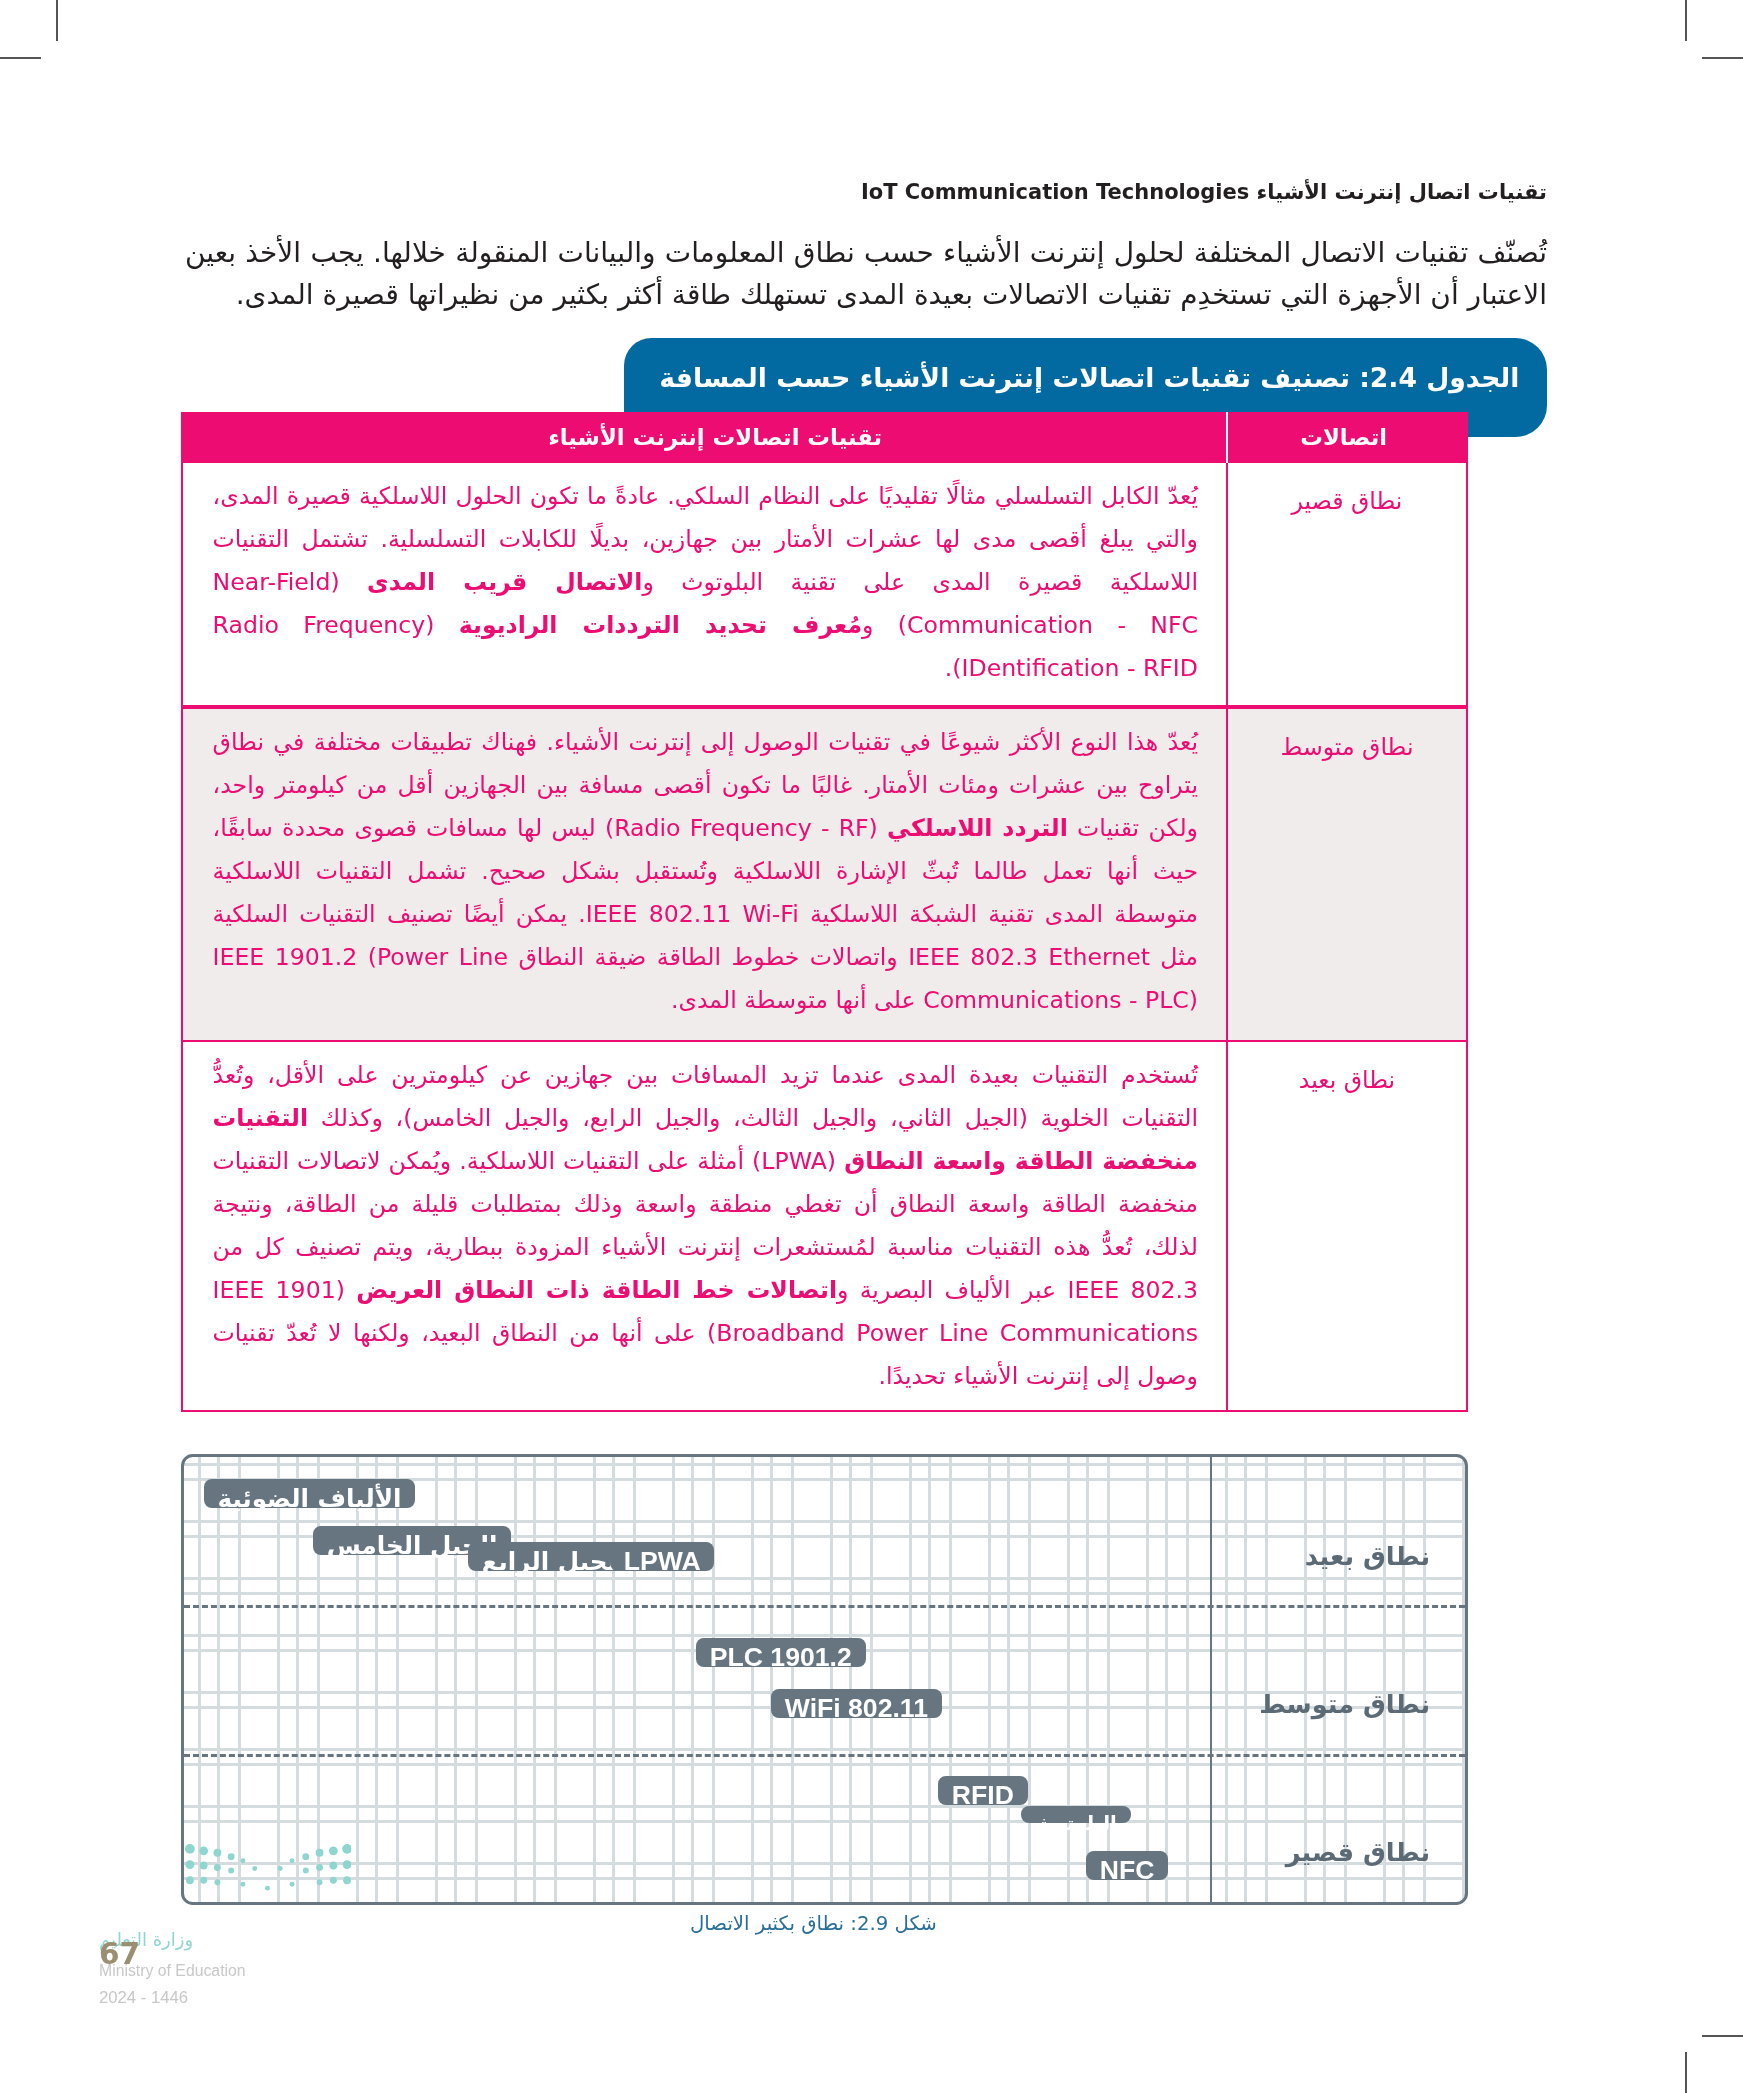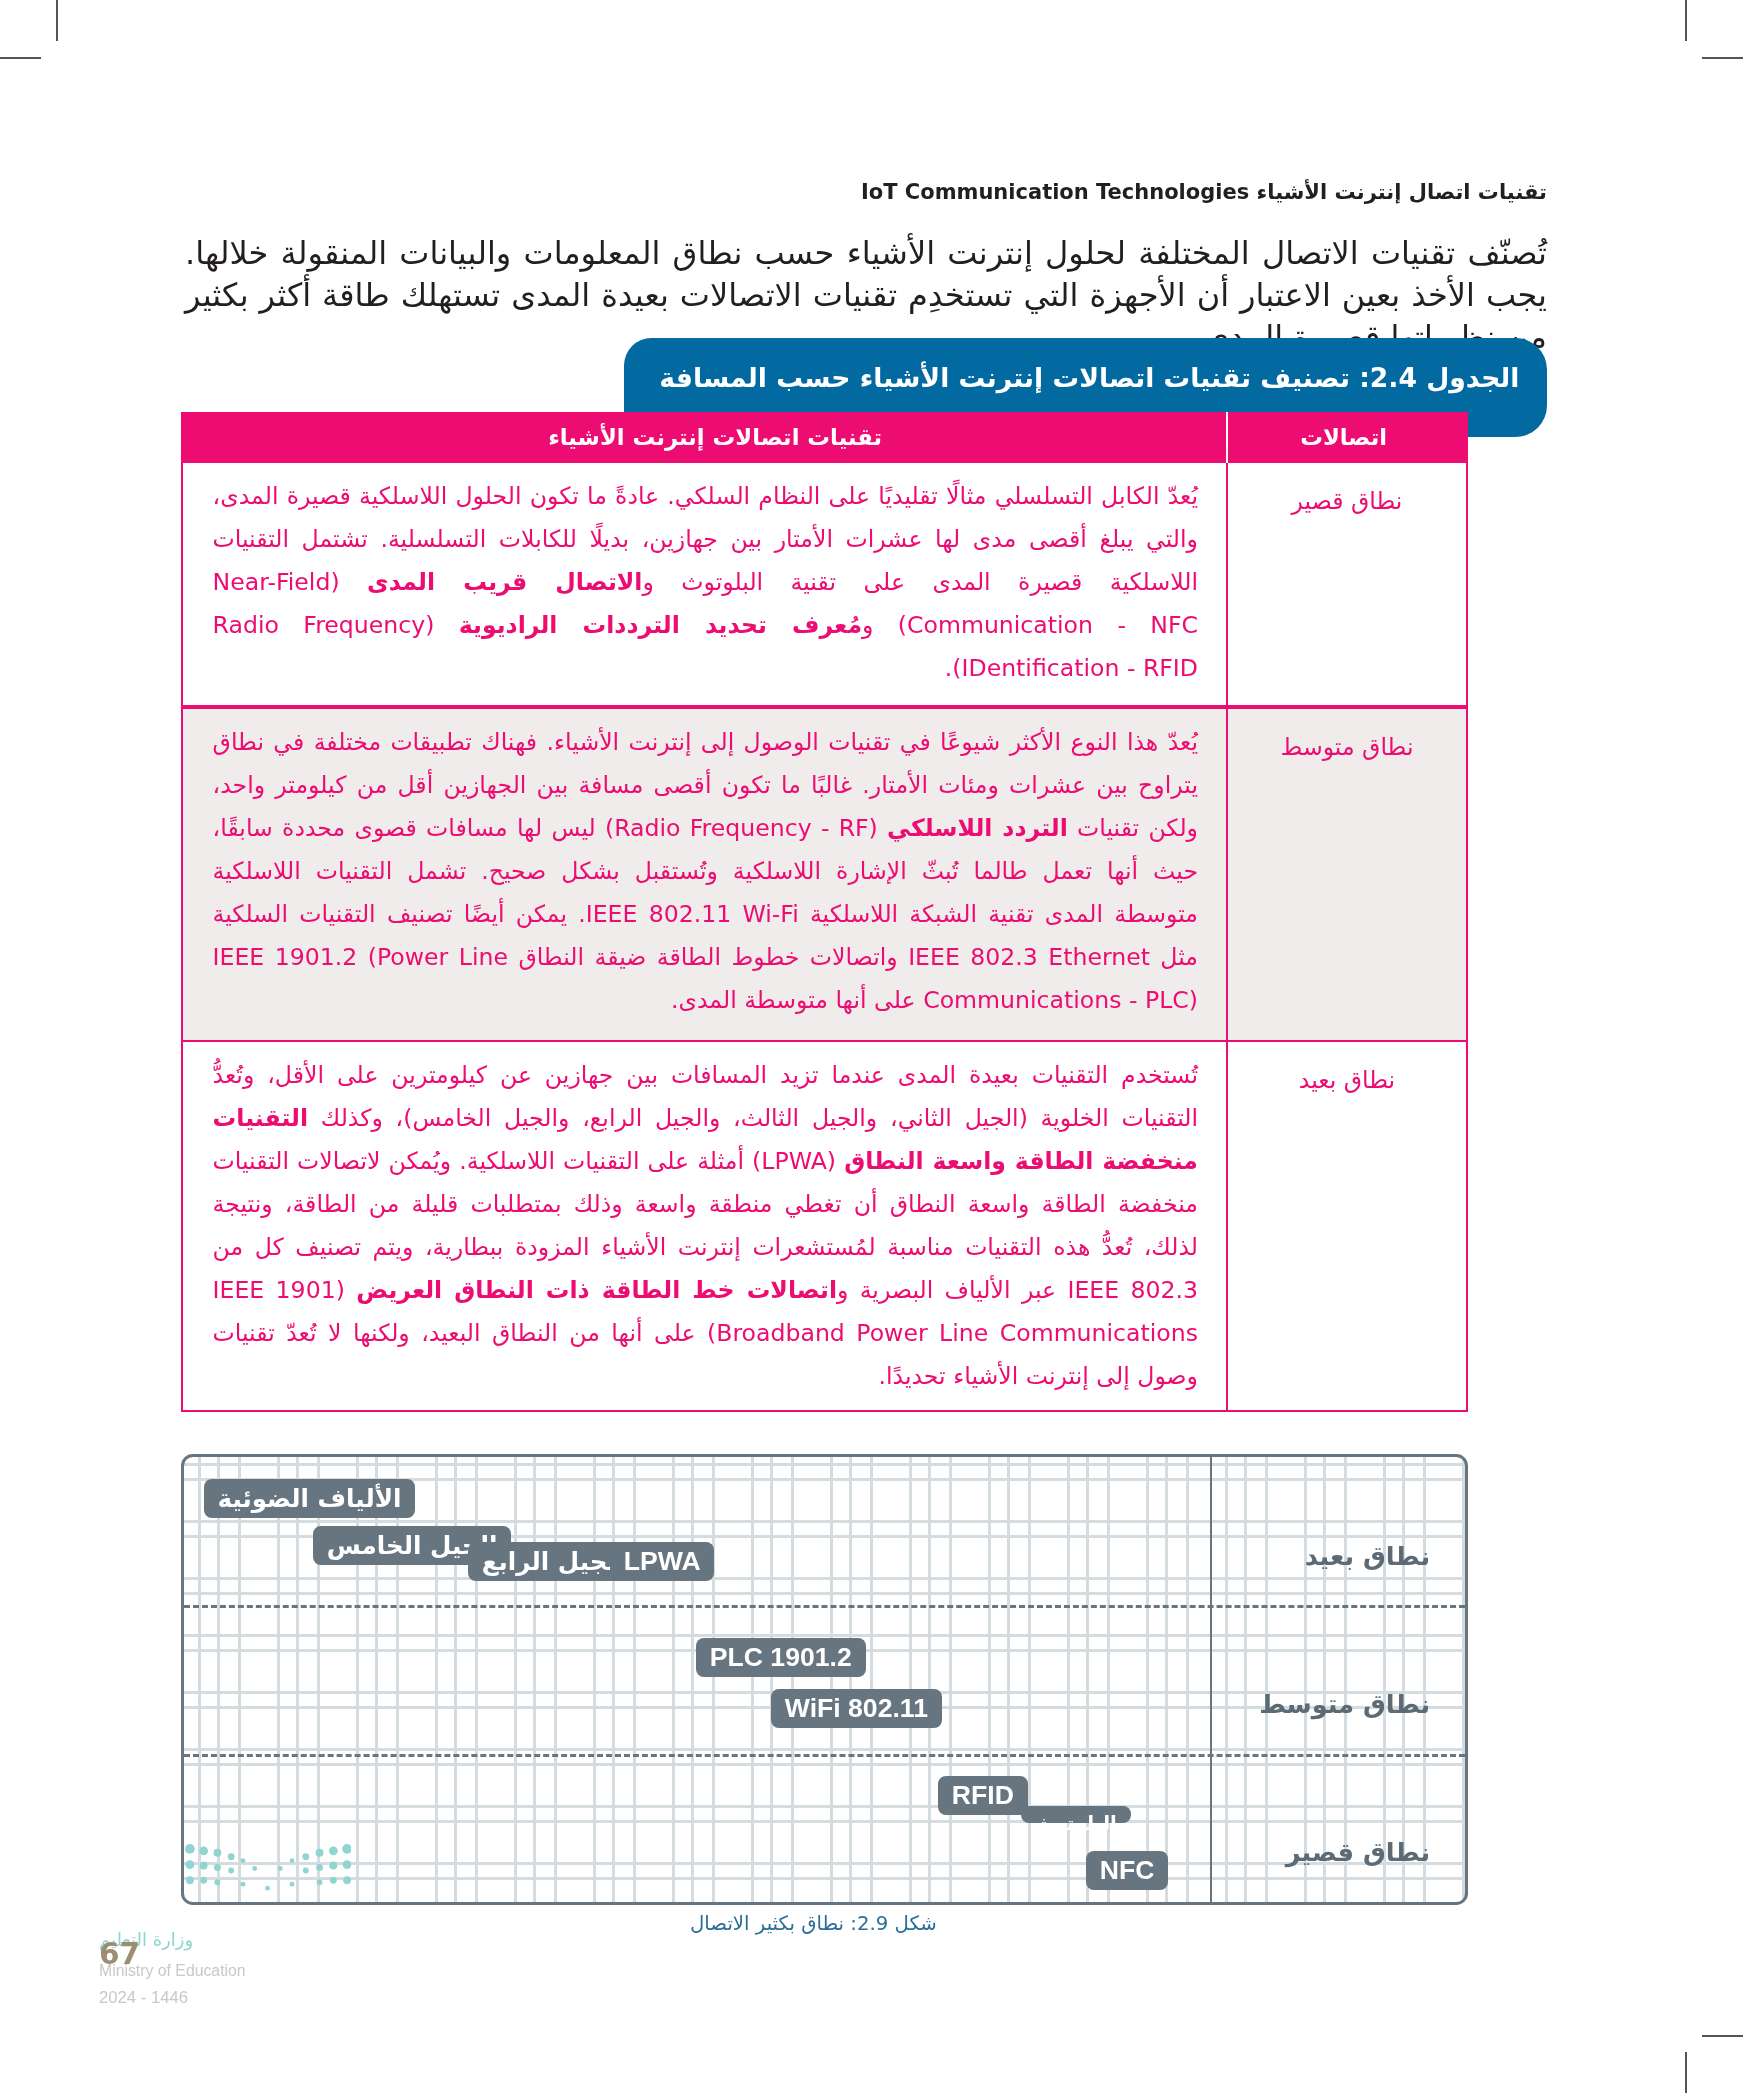--- a/index.html
+++ b/index.html
@@ -7,21 +7,21 @@
     width: 1744px; height: 2093px; position: relative; overflow: hidden;
     font-family: "DejaVu Sans", "Liberation Sans", sans-serif; color: #231f20;
   }
   .crop { position: absolute; background: #555; }
   .title {
     position: absolute; right: 197px; top: 180px; direction: rtl;
     font-size: 21px; font-weight: bold; color: #231f20; white-space: nowrap;
   }
   .intro {
     position: absolute; right: 197px; left: 185px; top: 232px; direction: rtl;
-    font-size: 32px; line-height: 42px; color: #231f20; text-align: justify;
+    font-size: 28px; line-height: 42px; color: #231f20; text-align: justify;
   }
   .tbl-caption {
     position: absolute; left: 624px; top: 338px; width: 923px; height: 99px;
     background: #0369a1; border-radius: 27.6px 31.5px 31.5px 0; 
   }
   .tbl-caption-text {
     position: absolute; right: 27.6px; top: 23.6px; direction: rtl; color: #fff;
     font-size: 26.6px; font-weight: bold; white-space: nowrap;
   }
   .thead {
@@ -61,21 +61,21 @@
   .diagram .vdiv { position: absolute; left: 1026px; top: 0; bottom: 0; width: 2px; background: #66757F; }
   .diagram .hdash {
     position: absolute; left: 0; right: 0; height: 0; border-top: 3px dashed #66757F;
   }
   .diagram .rlabel {
     position: absolute; right: 35px; direction: rtl; color: #5B6A74;
     font-size: 25.6px; font-weight: bold;
   }
   .chip {
     position: absolute; background: #66757F; color: #fff; border-radius: 7.9px;
-    padding: 0 13.8px; height: 39px; line-height: 39px; font-weight: bold;
+    padding: 0 13.8px; height: 29px; line-height: 39px; font-weight: bold;
     font-size: 24.6px; white-space: nowrap; direction: rtl;
   }
   .chip.ltr { direction: ltr; font-family: "Liberation Sans", sans-serif; font-size: 26.6px; }
   .dots { position: absolute; left: 0; bottom: 3.9px; width: 167px; height: 59px; }
   .fig-caption {
     position: absolute; left: 690px; top: 1912px; direction: rtl; color: #2A6F97;
     font-size: 19.7px; white-space: nowrap;
   }
   .footer-logo {
     position: absolute; left: 99px; top: 1929px; direction: rtl;

